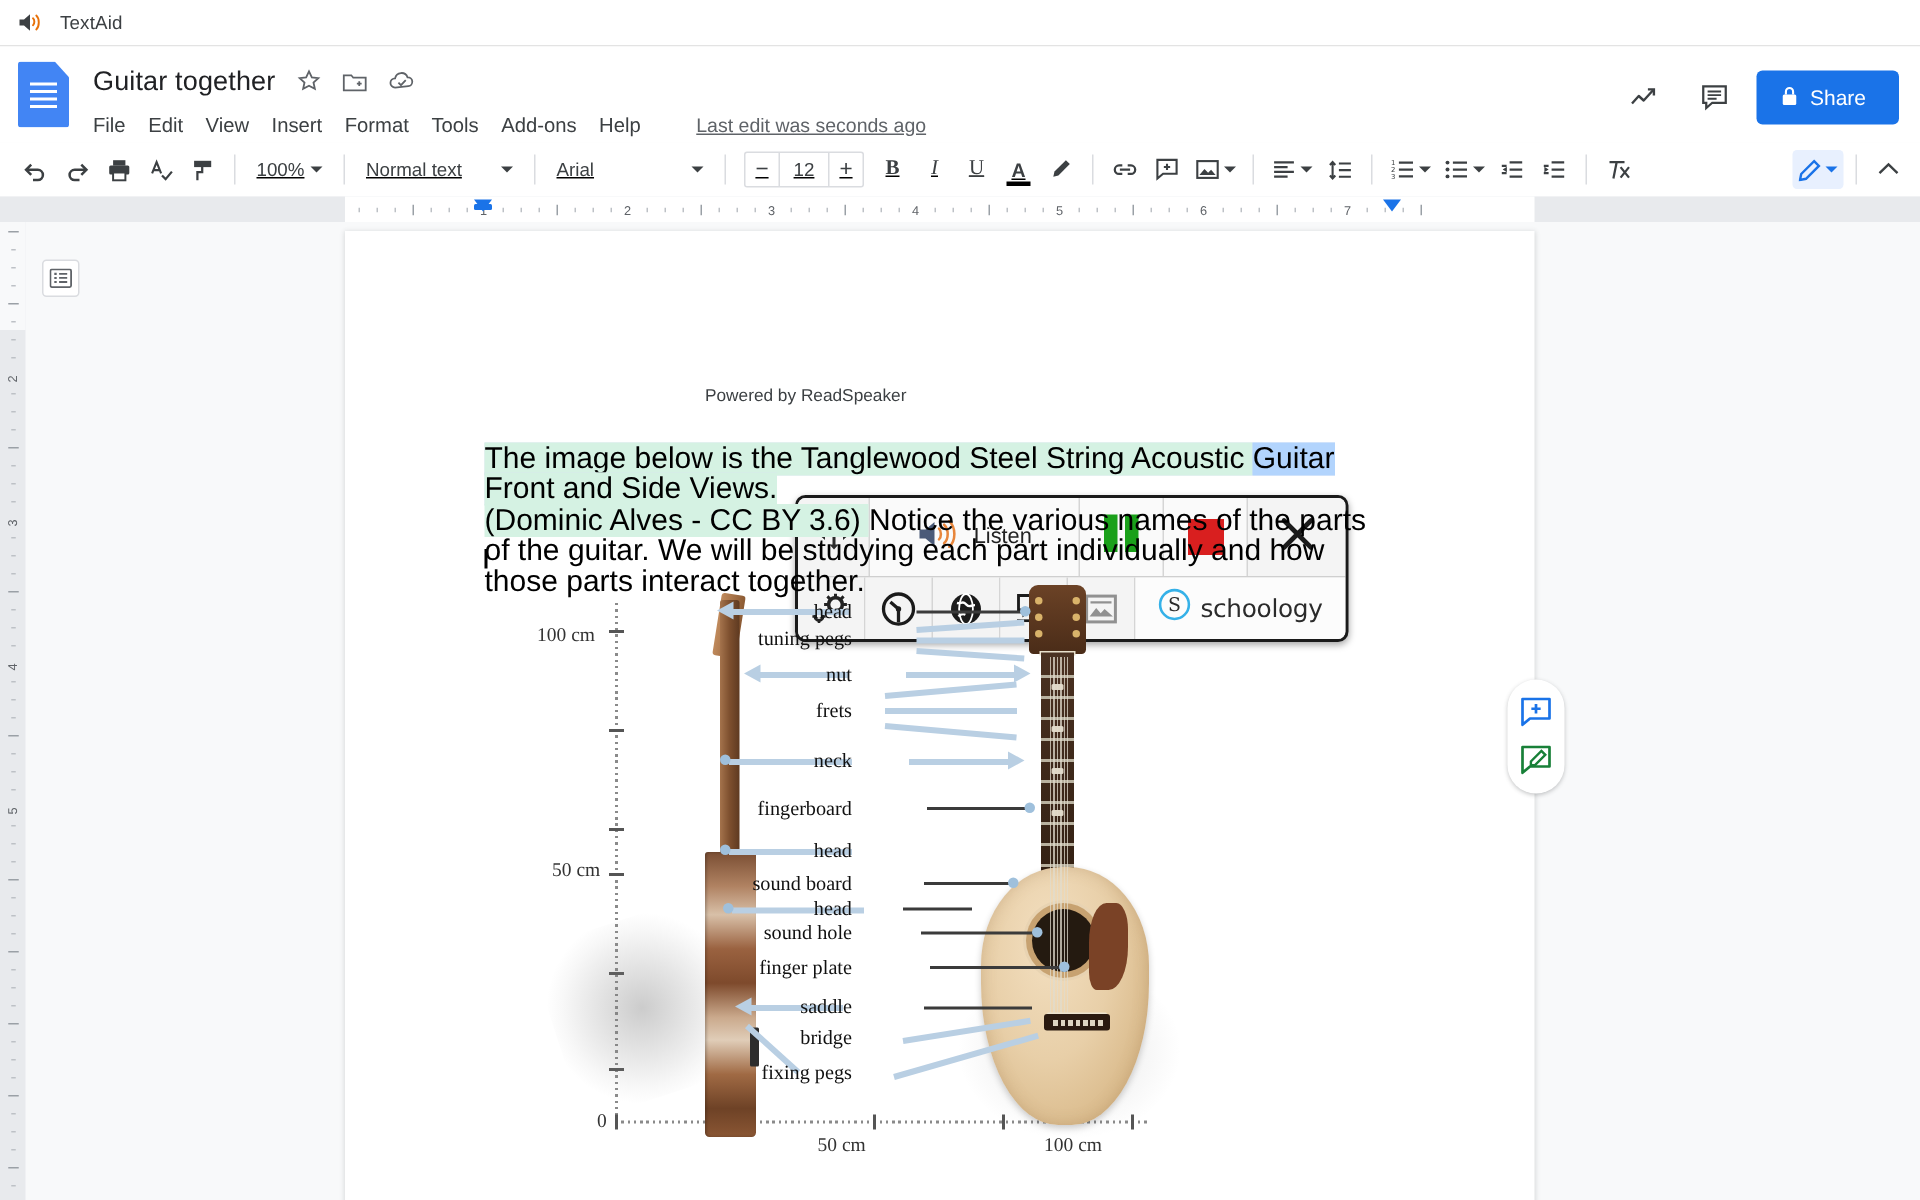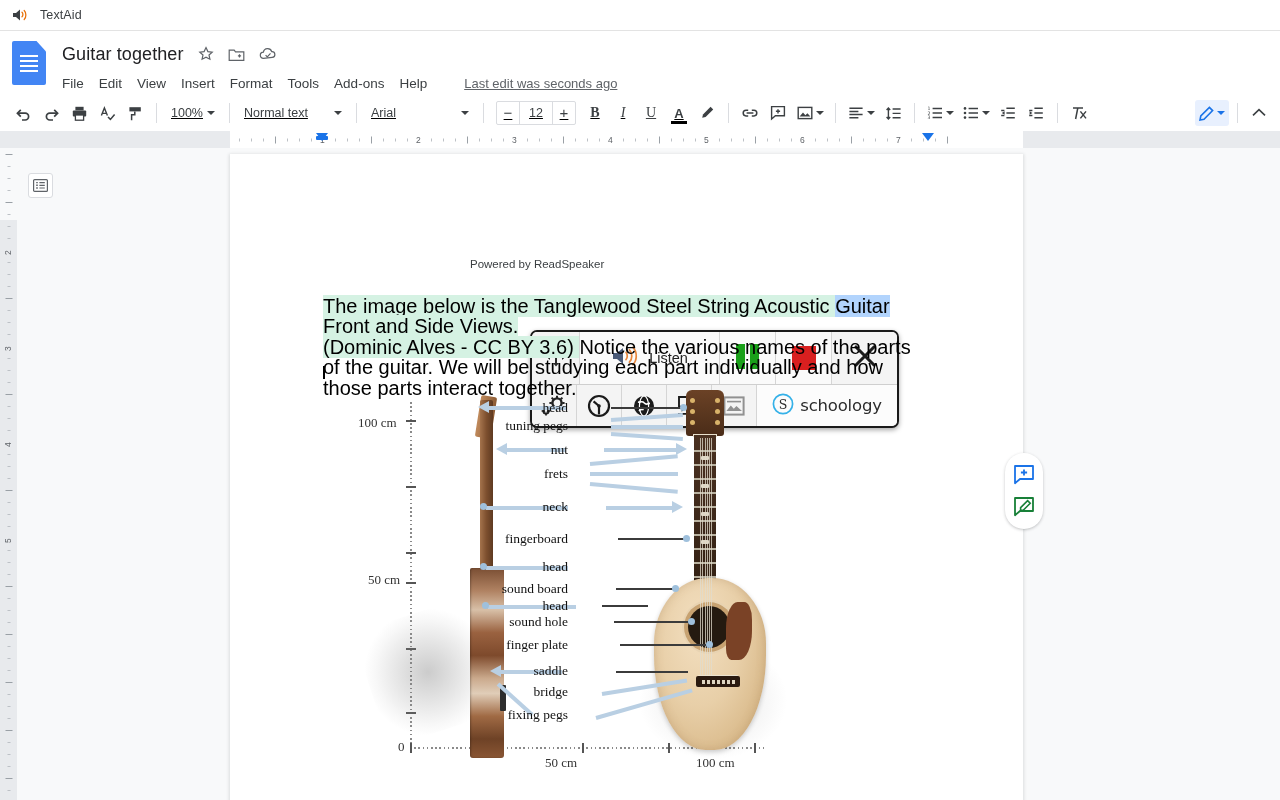--- a/index.html
+++ b/index.html
@@ -305,20 +305,43 @@
       <span class="menu-item">View</span>
       <span class="menu-item">Insert</span>
       <span class="menu-item">Format</span>
       <span class="menu-item">Tools</span>
       <span class="menu-item">Add-ons</span>
       <span class="menu-item">Help</span>
       <span class="last-edit">Last edit was seconds ago</span>
     </div>
   </div>
 
+  <div class="header-right">
+    <span class="hr-ic">
+      <svg width="22" height="18" viewBox="0 0 22 18">
+          <path d="M2 13l4.5-5 3.3 3L16 4.2" fill="none" stroke="#3c4043" stroke-width="1.6" stroke-linejoin="round"></path>
+          <path d="M12.6 3.6H16.6V7.6" fill="none" stroke="#3c4043" stroke-width="1.6"></path>
+        </svg>
+    </span>
+    <span class="hr-ic">
+      <svg width="20" height="20" viewBox="0 0 20 20">
+          <path d="M2.5 2.5h15v11h-9l-4 3.5v-3.5h-2z" fill="none" stroke="#3c4043" stroke-width="1.5"></path>
+          <path d="M5.4 6h9M5.4 8.4h9M5.4 10.8h6" stroke="#3c4043" stroke-width="1.3"></path>
+        </svg>
+    </span>
+    <button class="share-btn">
+      <span>
+        <svg width="12" height="14" viewBox="0 0 12 14">
+            <rect x="1.5" y="6" width="9" height="7" rx="1" fill="#fff"></rect>
+            <path d="M3.6 6V4.1a2.4 2.4 0 014.8 0V6" fill="none" stroke="#fff" stroke-width="1.4"></path>
+          </svg>
+      </span>
+      <span>Share</span>
+    </button>
+  </div>
 </div>
 
 <div class="toolbar">
   <div class="tb">
     <svg width="17" height="17" viewBox="0 0 17 17">
         <path d="M3 8.2h7.2a3.4 3.4 0 110 6.8H7" fill="none" stroke="#3c4043" stroke-width="1.7"></path>
         <path d="M5.8 4.8L2.4 8.2l3.4 3.4" fill="none" stroke="#3c4043" stroke-width="1.7"></path>
       </svg>
   </div>
   <div class="tb">

